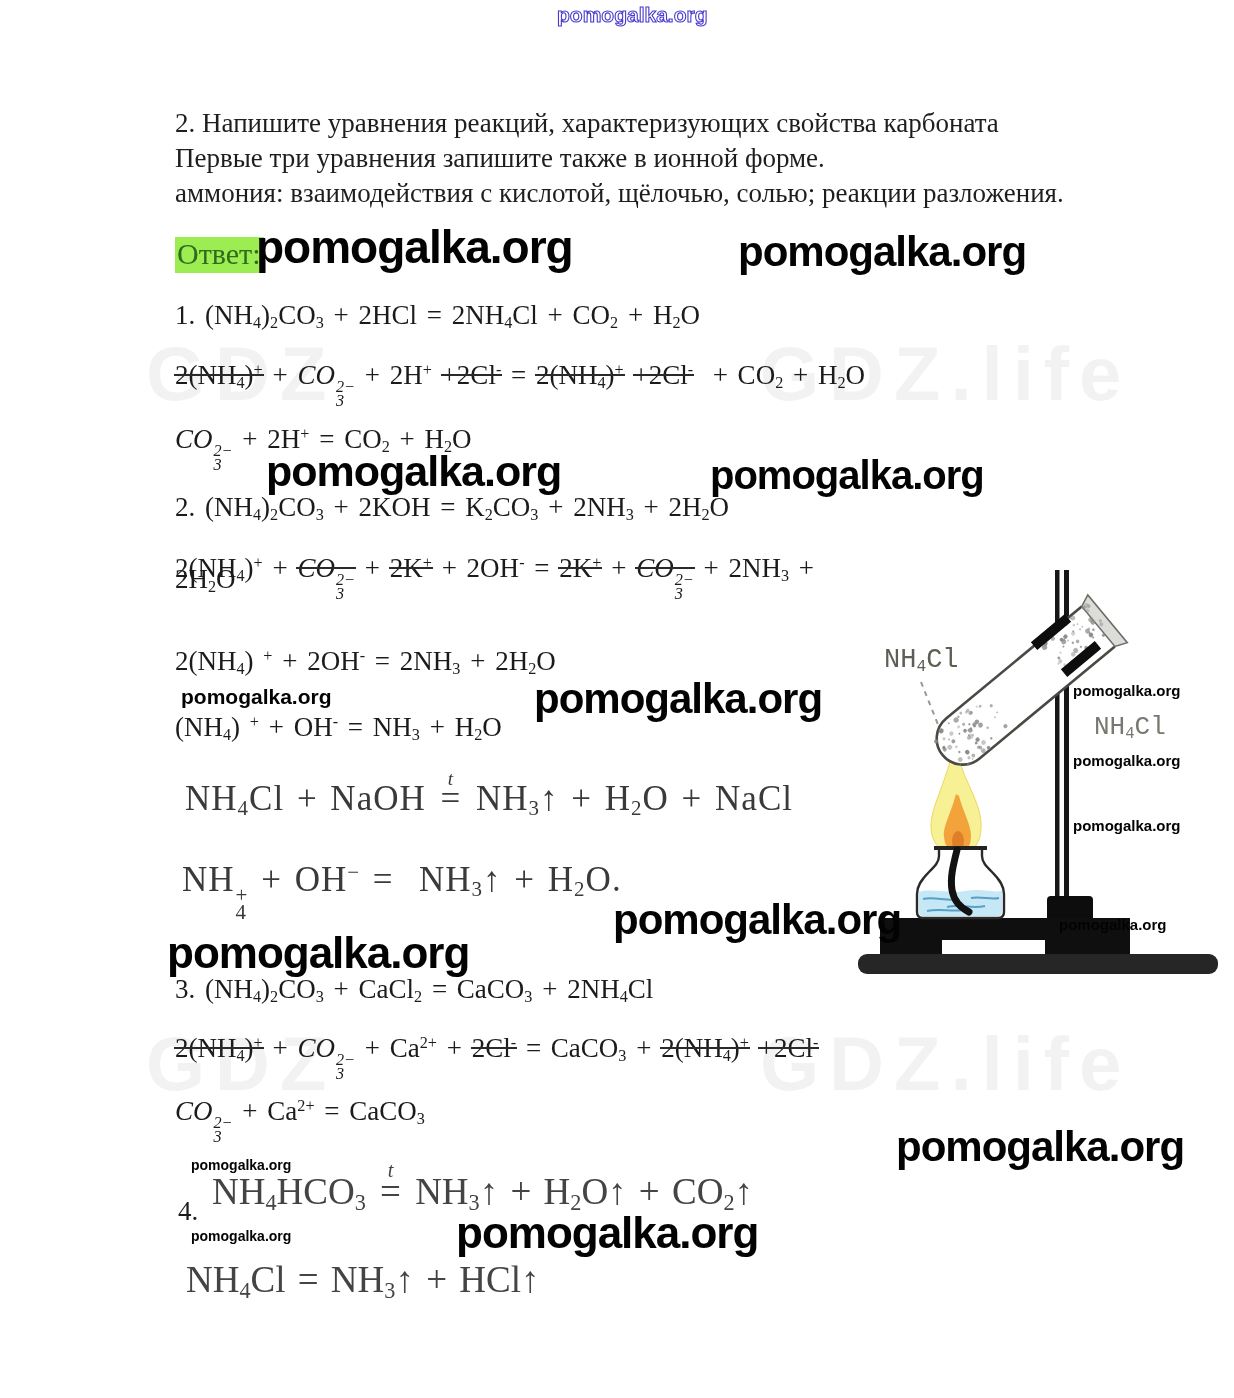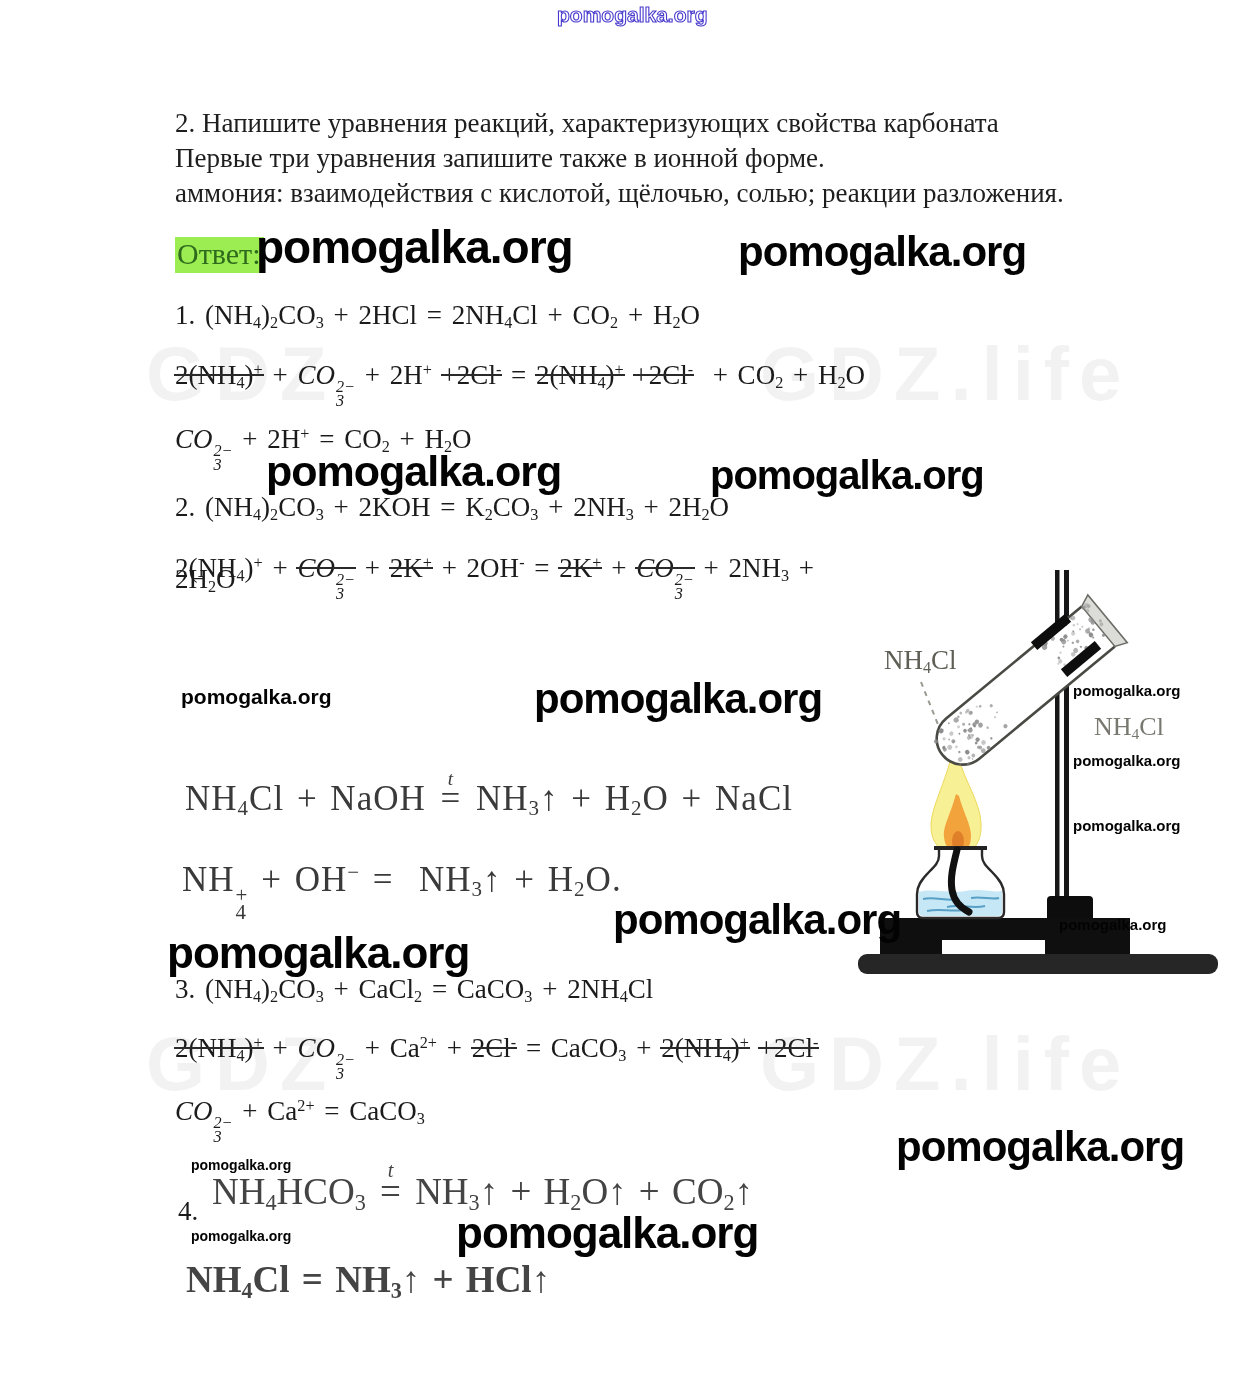--- a/index.html
+++ b/index.html
@@ -27,21 +27,21 @@
           font-size:0.55em;font-style:italic;font-weight:normal;}
   
   .wm{position:absolute;font-family:"Liberation Sans",sans-serif;font-weight:700;color:#030303;
       letter-spacing:-1px;white-space:nowrap;z-index:3;line-height:1;}
   .wm-outline{position:absolute;left:557px;top:3px;font-family:"Liberation Sans",sans-serif;
       font-weight:700;font-size:21px;color:#ffffff;-webkit-text-stroke:1.1px #4638cc;z-index:3;}
   .gdz{position:absolute;font-family:"Liberation Sans",sans-serif;font-weight:700;font-size:76px;
       color:rgba(10,10,10,0.055);letter-spacing:10px;z-index:1;white-space:nowrap;}
   
   .figure{position:absolute;left:855px;top:560px;width:379px;height:415px;z-index:1;}
-  .figlabel{position:absolute;font-family:Liberation Serif, serif;color:#5e5e55;z-index:2;white-space:pre;}
+  .figlabel{position:absolute;font-family:Liberation Mono, monospace;color:#5e5e55;z-index:2;white-space:pre;}
 </style>
 </head>
 <body>
 
 <div class="page">
 
   <div class="wm-outline">pomogalka.org</div>
 
   <div class="gdz" style="left:146px;top:330px;">GDZ</div>
   <div class="gdz" style="left:760px;top:330px;">GDZ.life</div>
@@ -73,28 +73,30 @@
   <div class="wm" style="left:1073px;top:753px;font-size:15px;letter-spacing:0;">pomogalka.org</div>
   <div class="wm" style="left:1073px;top:818px;font-size:15px;letter-spacing:0;">pomogalka.org</div>
   <div class="wm" style="left:1059px;top:917px;font-size:15px;letter-spacing:0;">pomogalka.org</div>
 
   <div class="eq" style="top:300px;"><span class="tk">1. (NH</span><span class="tk"><sub>4</sub></span><span class="tk">)</span><span class="tk"><sub>2</sub></span><span class="tk">CO</span><span class="tk"><sub>3</sub></span><span class="tk"> + 2HCl = 2NH</span><span class="tk"><sub>4</sub></span><span class="tk">Cl + CO</span><span class="tk"><sub>2</sub></span><span class="tk"> + H</span><span class="tk"><sub>2</sub></span><span class="tk">O</span></div>
   <div class="eq" style="top:360px;"><span class="tk strike">2(NH</span><span class="tk strike"><sub>4</sub></span><span class="tk strike">)<sup>+</sup></span><span class="tk"> + </span><span class="tk it">CO</span><span class="tk it"><span class="stk"><span>2−</span><span>3</span></span></span><span class="tk"> + 2H<sup>+</sup></span><span class="tk"> </span><span class="tk strike">+2Cl<sup>-</sup></span><span class="tk"> = </span><span class="tk strike">2(NH</span><span class="tk strike"><sub>4</sub></span><span class="tk strike">)<sup>+</sup></span><span class="tk"> </span><span class="tk strike">+2Cl<sup>-</sup></span><span class="tk">  + CO</span><span class="tk"><sub>2</sub></span><span class="tk"> + H</span><span class="tk"><sub>2</sub></span><span class="tk">O</span></div>
   <div class="eq" style="top:424px;"><span class="tk it">CO</span><span class="tk it"><span class="stk"><span>2−</span><span>3</span></span></span><span class="tk"> + 2H<sup>+</sup></span><span class="tk"> = CO</span><span class="tk"><sub>2</sub></span><span class="tk"> + H</span><span class="tk"><sub>2</sub></span><span class="tk">O</span></div>
   <div class="eq" style="top:492px;"><span class="tk">2. (NH</span><span class="tk"><sub>4</sub></span><span class="tk">)</span><span class="tk"><sub>2</sub></span><span class="tk">CO</span><span class="tk"><sub>3</sub></span><span class="tk"> + 2KOH = K</span><span class="tk"><sub>2</sub></span><span class="tk">CO</span><span class="tk"><sub>3</sub></span><span class="tk"> + 2NH</span><span class="tk"><sub>3</sub></span><span class="tk"> + 2H</span><span class="tk"><sub>2</sub></span><span class="tk">O</span></div>
   <div class="eq" style="top:553px;"><span class="tk">2(NH</span><span class="tk"><sub>4</sub></span><span class="tk">)<sup>+</sup></span><span class="tk"> + </span><span class="tk strike it">CO</span><span class="tk strike it"><span class="stk"><span>2−</span><span>3</span></span></span><span class="tk"> + </span><span class="tk strike">2K<sup>+</sup></span><span class="tk"> + 2OH<sup>-</sup></span><span class="tk"> = </span><span class="tk strike">2K<sup>+</sup></span><span class="tk"> + </span><span class="tk strike it">CO</span><span class="tk strike it"><span class="stk"><span>2−</span><span>3</span></span></span><span class="tk"> + 2NH</span><span class="tk"><sub>3</sub></span><span class="tk"> +</span></div>
   <div class="eq" style="top:564px;"><span class="tk">2H</span><span class="tk"><sub>2</sub></span><span class="tk">O</span></div>
+  <div class="eq" style="top:646px;"><span class="tk">2(NH</span><span class="tk"><sub>4</sub></span><span class="tk">) <sup>+</sup></span><span class="tk"> + 2OH<sup>-</sup></span><span class="tk"> = 2NH</span><span class="tk"><sub>3</sub></span><span class="tk"> + 2H</span><span class="tk"><sub>2</sub></span><span class="tk">O</span></div>
+  <div class="eq" style="top:712px;"><span class="tk">(NH</span><span class="tk"><sub>4</sub></span><span class="tk">) <sup>+</sup></span><span class="tk"> + OH<sup>-</sup></span><span class="tk"> = NH</span><span class="tk"><sub>3</sub></span><span class="tk"> + H</span><span class="tk"><sub>2</sub></span><span class="tk">O</span></div>
   <div class="eq bigeq" style="left:185px;top:779px;"><span class="tk">NH</span><span class="tk"><sub>4</sub></span><span class="tk">Cl + NaOH </span><span class="tk ovr"><em>t</em>=</span><span class="tk"> NH</span><span class="tk"><sub>3</sub></span><span class="tk">↑ + H</span><span class="tk"><sub>2</sub></span><span class="tk">O + NaCl</span></div>
   <div class="eq bigeq" style="left:182px;top:860px;"><span class="tk">NH</span><span class="tk"><span class="stk"><span>+</span><span>4</span></span></span><span class="tk"> + OH<sup>−</sup></span><span class="tk"> =  NH</span><span class="tk"><sub>3</sub></span><span class="tk">↑ + H</span><span class="tk"><sub>2</sub></span><span class="tk">O.</span></div>
   <div class="eq" style="top:974px;"><span class="tk">3. (NH</span><span class="tk"><sub>4</sub></span><span class="tk">)</span><span class="tk"><sub>2</sub></span><span class="tk">CO</span><span class="tk"><sub>3</sub></span><span class="tk"> + CaCl</span><span class="tk"><sub>2</sub></span><span class="tk"> = CaCO</span><span class="tk"><sub>3</sub></span><span class="tk"> + 2NH</span><span class="tk"><sub>4</sub></span><span class="tk">Cl</span></div>
   <div class="eq" style="top:1033px;"><span class="tk strike">2(NH</span><span class="tk strike"><sub>4</sub></span><span class="tk strike">)<sup>+</sup></span><span class="tk"> + </span><span class="tk it">CO</span><span class="tk it"><span class="stk"><span>2−</span><span>3</span></span></span><span class="tk"> + Ca<sup>2+</sup></span><span class="tk"> + </span><span class="tk strike">2Cl<sup>-</sup></span><span class="tk"> = CaCO</span><span class="tk"><sub>3</sub></span><span class="tk"> + </span><span class="tk strike">2(NH</span><span class="tk strike"><sub>4</sub></span><span class="tk strike">)<sup>+</sup></span><span class="tk"> </span><span class="tk strike">+2Cl<sup>-</sup></span></div>
   <div class="eq" style="top:1096px;"><span class="tk it">CO</span><span class="tk it"><span class="stk"><span>2−</span><span>3</span></span></span><span class="tk"> + Ca<sup>2+</sup></span><span class="tk"> = CaCO</span><span class="tk"><sub>3</sub></span></div>
   <div class="eq" style="left:178px;top:1196px;">4.</div>
   <div class="eq scan2" style="left:212px;top:1170px;"><span class="tk">NH</span><span class="tk"><sub>4</sub></span><span class="tk">HCO</span><span class="tk"><sub>3</sub></span><span class="tk"> </span><span class="tk ovr"><em>t</em>=</span><span class="tk"> NH</span><span class="tk"><sub>3</sub></span><span class="tk">↑ + H</span><span class="tk"><sub>2</sub></span><span class="tk">O↑ + CO</span><span class="tk"><sub>2</sub></span><span class="tk">↑</span></div>
-  <div class="eq scan2" style="left:186px;top:1258px;font-weight:bold;"><span class="tk">NH</span><span class="tk"><sub>4</sub></span><span class="tk">Cl = NH</span><span class="tk"><sub>3</sub></span><span class="tk">↑ + HCl↑</span></div>
+  <div class="eq scan2" style="left:186px;top:1258px;"><span class="tk">NH</span><span class="tk"><sub>4</sub></span><span class="tk">Cl = NH</span><span class="tk"><sub>3</sub></span><span class="tk">↑ + HCl↑</span></div>
 
   <div class="figlabel" style="left:884px;top:645px;font-size:27px;"><span class="tk">NH</span><span class="tk"><sub>4</sub></span><span class="tk">Cl</span></div>
   <div class="figlabel" style="left:1094px;top:712px;font-size:26px;color:#787870;"><span class="tk">NH</span><span class="tk"><sub>4</sub></span><span class="tk">Cl</span></div>
 
   <div class="figure">
     <svg width="379" height="415" viewBox="0 0 379 415" xmlns="http://www.w3.org/2000/svg">
 
       <rect x="200" y="10" width="4.5" height="344" fill="#171717"></rect>
       <rect x="209" y="10" width="5" height="344" fill="#171717"></rect>
 

